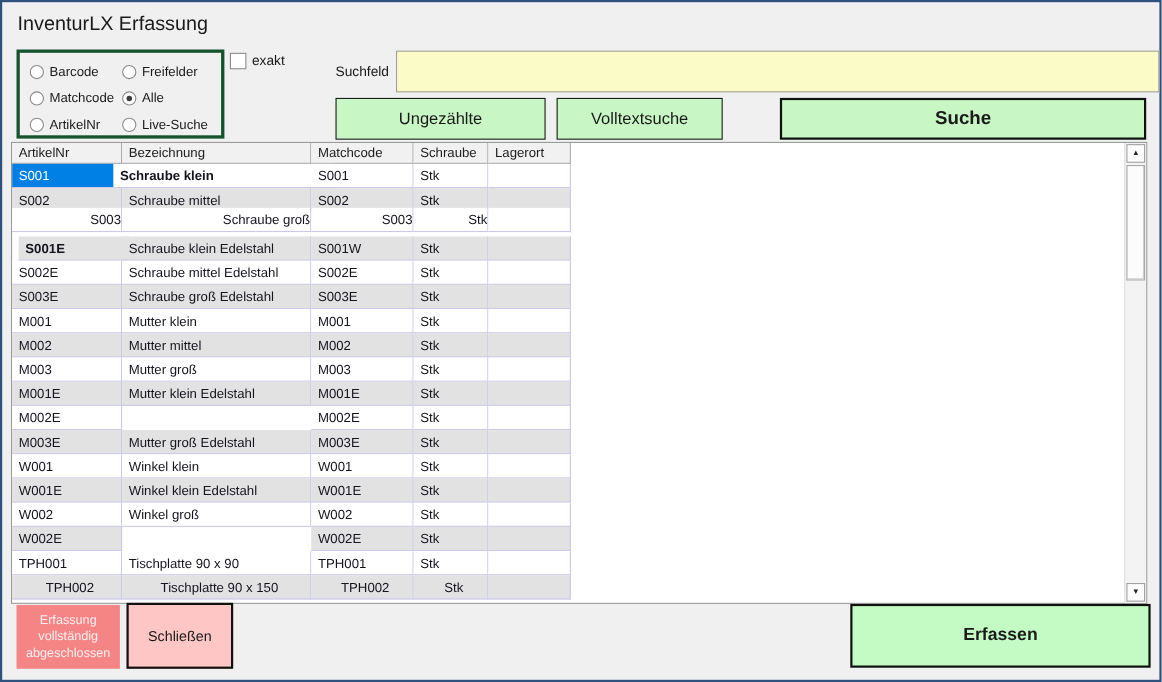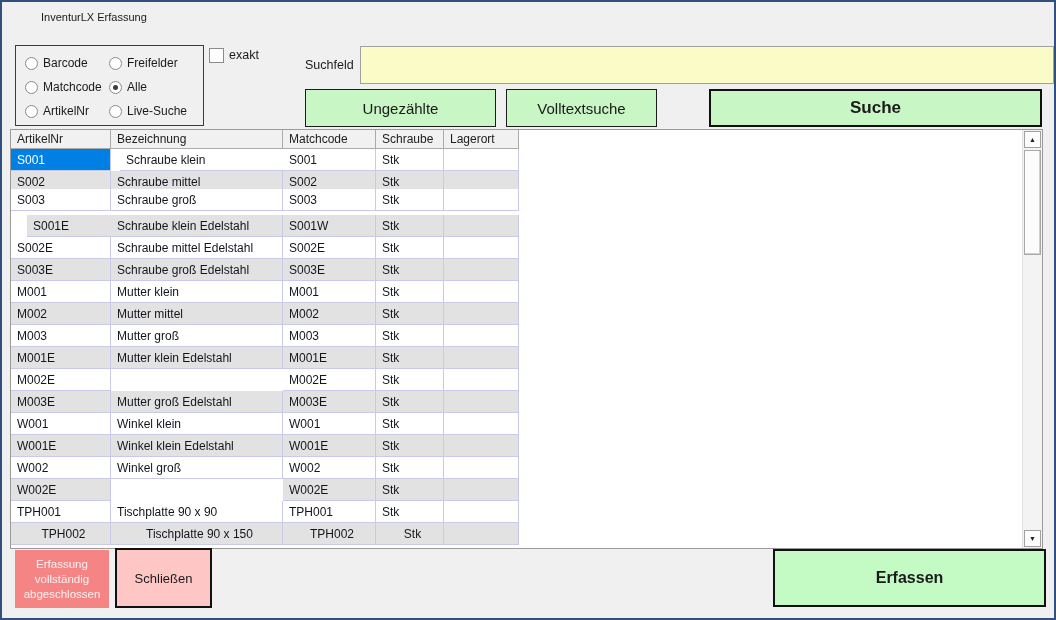--- a/index.html
+++ b/index.html
@@ -2,26 +2,26 @@
 <html><head>
 <meta charset="utf-8">
 <style>
   html,body{margin:0;padding:0;}
   body{font-family:"Liberation Sans","DejaVu Sans",sans-serif;background:#d8d8d8;}
   #window{
     position:relative;width:1056px;height:620px;box-sizing:border-box;
     background:var(--win-bg,#f0f0f0);border:2px solid var(--win-border,#30507e);
     overflow:hidden;
   }
-  #title{position:absolute;left:14px;top:9px;font-size:11px;color:#1a1a1a;margin-left:25px;}
+  #title{position:absolute;left:14px;top:9px;font-size:18px;color:#1a1a1a;}
 
   
   #groupbox{
     position:absolute;left:13px;top:43px;width:189px;height:81px;box-sizing:border-box;
-    border:1px solid #14532d;background:transparent;
+    border:3px solid #14532d;background:transparent;
   }
   #radio-grid{
     display:grid;grid-template-rows:repeat(3,24px);grid-template-columns:84px auto;
     grid-auto-flow:column;padding:5px 0 0 9px;
   }
   .radio-item{display:flex;align-items:center;gap:5px;cursor:default;font-size:12px;color:#1a1a1a;}
   .radio-circle{
     width:13px;height:13px;border-radius:50%;border:1px solid #8a8a8a;background:#fff;
     box-sizing:border-box;position:relative;flex:0 0 auto;
   }
@@ -159,41 +159,41 @@
     <div id="thead">
         <div class="hcell" style="left: 0px; width: 100px;">ArtikelNr</div>
         <div class="hcell" style="left: 100px; width: 172px;">Bezeichnung</div>
         <div class="hcell" style="left: 272px; width: 93px;">Matchcode</div>
         <div class="hcell" style="left: 365px; width: 68px;">Schraube</div>
         <div class="hcell" style="left: 433px; width: 75px;">Lagerort</div>
       </div>
     <div id="tbody">
         <div class="trow" style="top: 19px;">
           <div class="tcell sel" style="left: 0px; width: 100px;">S001</div>
-          <div class="tcell" style="left: 109px; width: 200px;">Schraube klein</div>
+          <div class="tcell" style="left: 92px; width: 200px; font-weight: bold;">Schraube klein</div>
           <div class="tcell" style="left: 272px; width: 93px;">S001</div>
           <div class="tcell" style="left: 365px; width: 68px;">Stk</div>
           <div class="tcell" style="left: 433px; width: 75px;"></div>
         </div>
         <div class="trow alt" style="top: 41px;">
           <div class="tcell" style="left: 0px; width: 100px;">S002</div>
           <div class="tcell" style="left: 100px; width: 172px;">Schraube mittel</div>
           <div class="tcell" style="left: 272px; width: 93px;">S002</div>
           <div class="tcell" style="left: 365px; width: 68px;">Stk</div>
           <div class="tcell" style="left: 433px; width: 75px;"></div>
         </div>
-        <div class="trow" style="top: 59px;">
+        <div class="trow" style="top: 59px; text-align: right;">
           <div class="tcell" style="left: 0px; width: 100px;">S003</div>
           <div class="tcell" style="left: 100px; width: 172px;">Schraube groß</div>
           <div class="tcell" style="left: 272px; width: 93px;">S003</div>
           <div class="tcell" style="left: 365px; width: 68px;">Stk</div>
           <div class="tcell" style="left: 433px; width: 75px;"></div>
         </div>
         <div class="trow alt" style="top: 85px;">
-          <div class="tcell" style="left: 16px; width: 100px;">S001E</div>
+          <div class="tcell" style="left: 6px; width: 100px; font-weight: bold;">S001E</div>
           <div class="tcell" style="left: 100px; width: 172px;">Schraube klein Edelstahl</div>
           <div class="tcell" style="left: 272px; width: 93px;">S001W</div>
           <div class="tcell" style="left: 365px; width: 68px;">Stk</div>
           <div class="tcell" style="left: 433px; width: 75px;"></div>
         </div>
         <div class="trow" style="top: 107px;">
           <div class="tcell" style="left: 0px; width: 100px;">S002E</div>
           <div class="tcell" style="left: 100px; width: 172px;">Schraube mittel Edelstahl</div>
           <div class="tcell" style="left: 272px; width: 93px;">S002E</div>
           <div class="tcell" style="left: 365px; width: 68px;">Stk</div>

